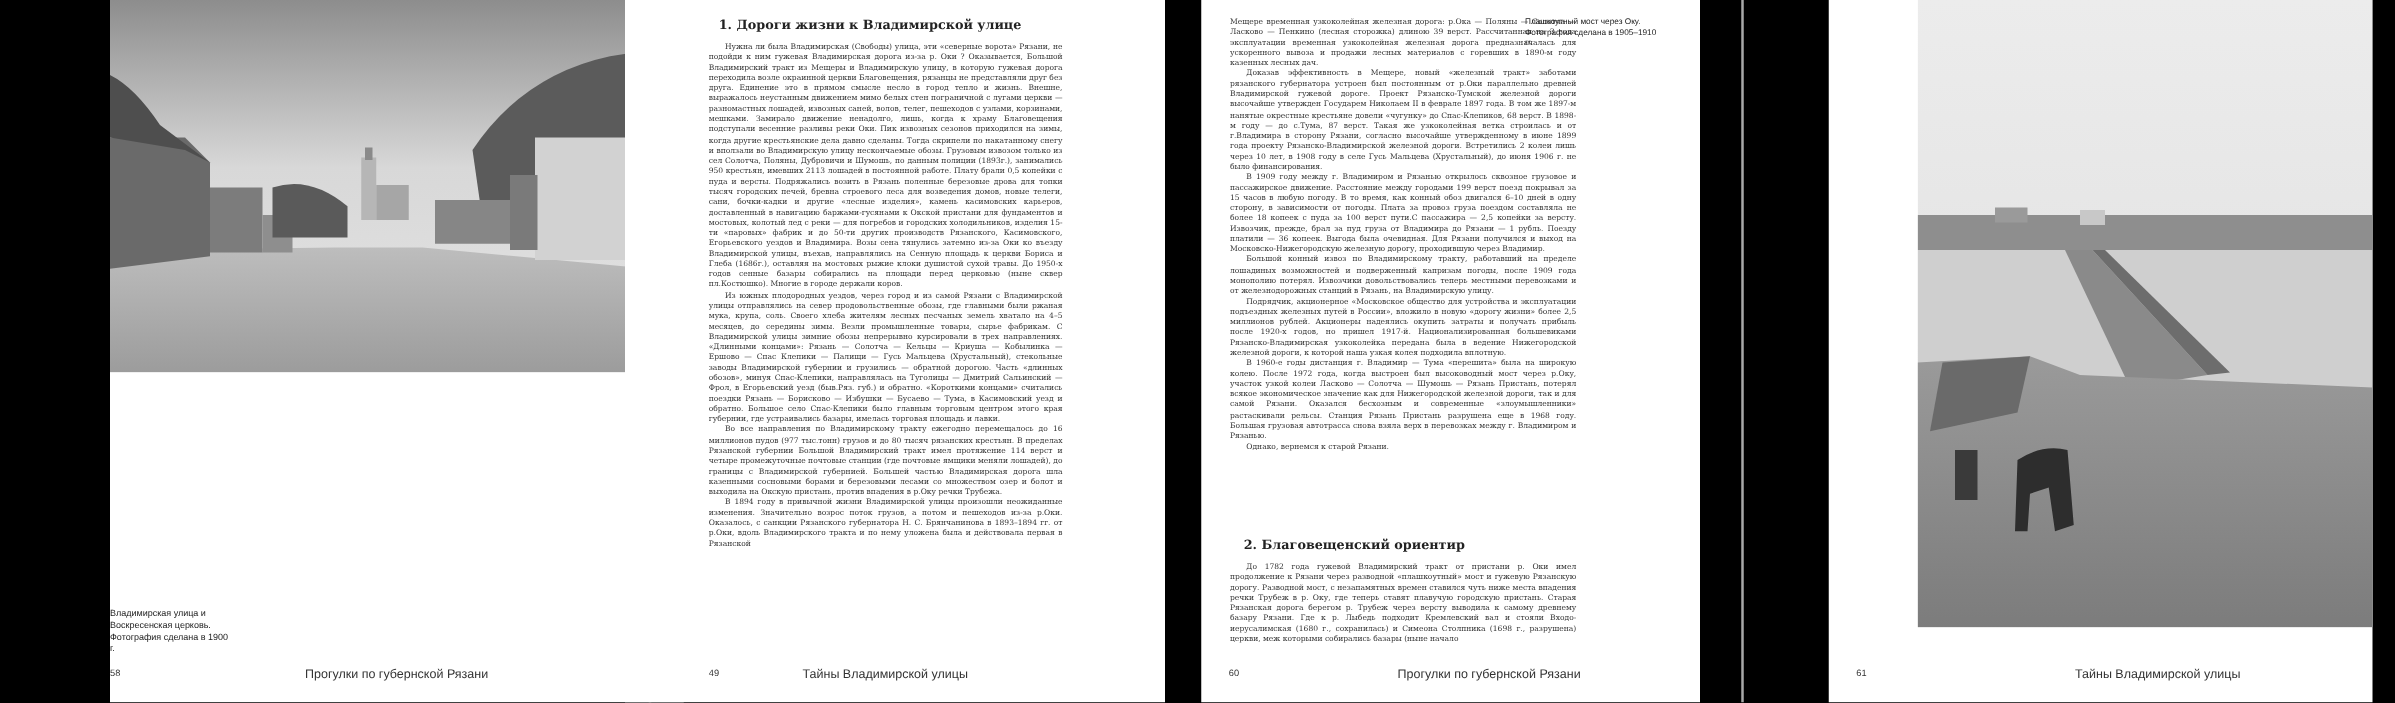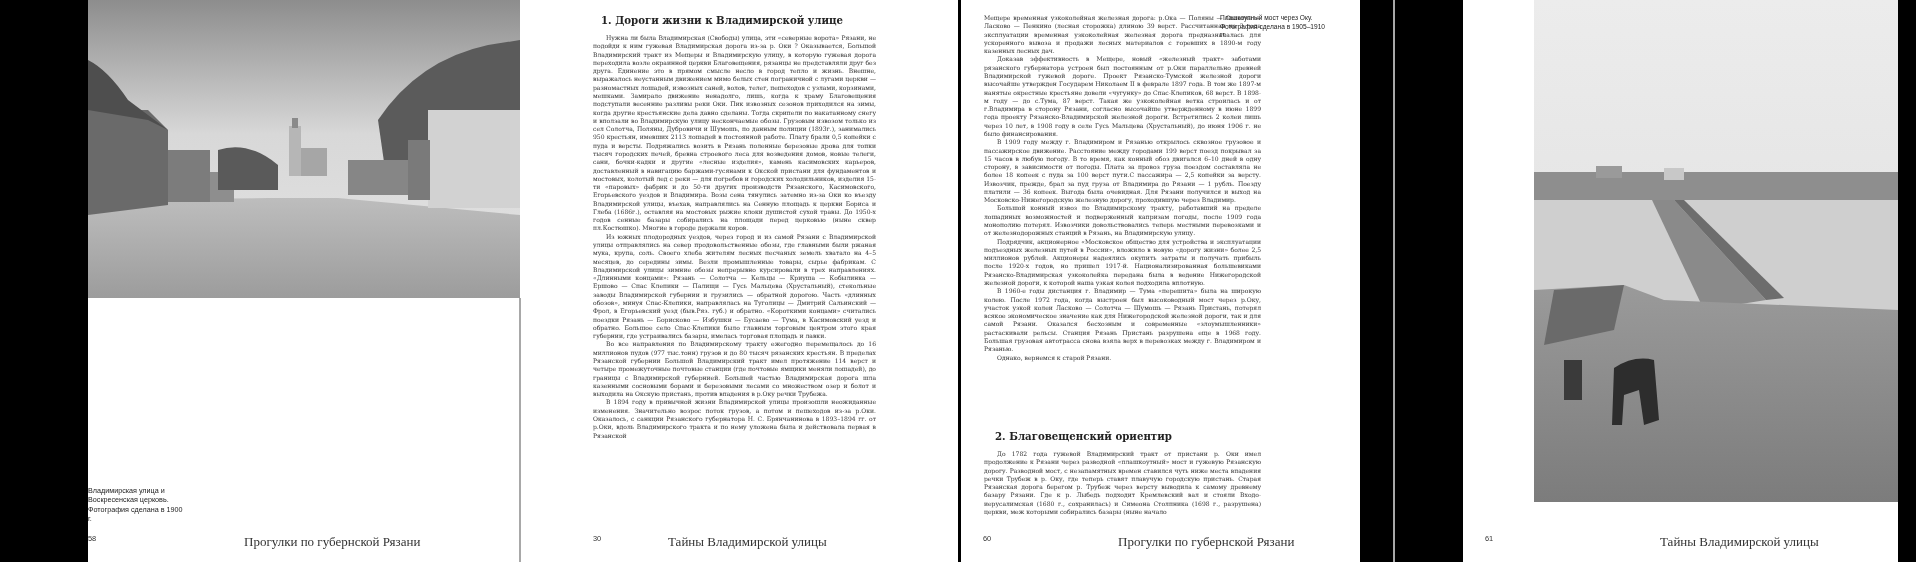--- a/index.html
+++ b/index.html
@@ -1,31 +1,31 @@
 <!DOCTYPE html>
 <html><head>
 <meta charset="utf-8">
 <style>
   html, body { margin:0; padding:0; }
   body { width:1916px; height:562px; background:#000; position:relative; overflow:hidden; font-family:"DejaVu Serif", serif; }
   .page { position:absolute; top:0; height:562px; background:#fff; overflow:hidden; }
   #p58 { left:88px; width:432px;padding-left:27px; }
-  #p59 { left:526px; width:432px; }
+  #p59 { left:500px; width:432px; }
   #p60 { left:961px; width:399px; }
   #p61 { left:1463px; width:435px; }
   .vline { position:absolute; width:2px; background:#a8a8a8; }
   #gutter-a { left:519px; top:298px; height:264px; }
   #gutter-b { left:1393px; top:0; height:562px; }
 
   .photo { position:absolute; overflow:hidden; }
   .photo svg { width:100%; height:100%; display:block; }
 
   .caption { position:absolute; font-family:"Liberation Sans", sans-serif; font-size:7.2px; line-height:9.4px; color:#222; }
   .folio { position:absolute; top:534px; font-family:"Liberation Sans", sans-serif; font-size:7.4px; color:#333; }
-  .runhead { position:absolute; top:534px; font-family:Liberation Serif, serif; font-size:13px; color:#333; }
+  .runhead { position:absolute; top:534px; font-family:Liberation Sans, sans-serif; font-size:10px; color:#333; }
 
   .h2 { position:absolute; font-family:"DejaVu Serif", serif; font-weight:bold; font-size:10.2px; color:#222; white-space:nowrap; }
   .body { position:absolute; font-family:"DejaVu Serif", serif; font-size:6.05px; line-height:8.28px; color:#333; text-align:justify; }
   .body p { margin:0; text-indent:13px; }
 </style>
 </head>
 <body>
 
 <div class="page" id="p58">
   <div class="photo" style="left:0;top:0;width:432px;height:298px;">
@@ -64,21 +64,21 @@
 <div class="vline" id="gutter-a"></div>
 
 <div class="page" id="p59">
   <div class="h2" style="left:75px;top:14px;">1. Дороги жизни к Владимирской улице</div>
   <div class="body" style="left:67px;top:34px;width:283px;">
     <p>Нужна ли была Владимирская (Свободы) улица, эти «северные ворота» Рязани, не подойди к ним гужевая Владимирская дорога из-за р. Оки ? Оказывается, Большой Владимирский тракт из Мещеры и Владимирскую улицу, в которую гужевая дорога переходила возле окраинной церкви Благовещения, рязанцы не представляли друг без друга. Единение это в прямом смысле несло в город тепло и жизнь. Внешне, выражалось неустанным движением мимо белых стен пограничной с лугами церкви — разномастных лошадей, извозных саней, волов, телег, пешеходов с узлами, корзинами, мешками. Замирало движение ненадолго, лишь, когда к храму Благовещения подступали весенние разливы реки Оки. Пик извозных сезонов приходился на зимы, когда другие крестьянские дела давно сделаны. Тогда скрипели по накатанному снегу и вползали во Владимирскую улицу нескончаемые обозы. Грузовым извозом только из сел Солотча, Поляны, Дубровичи и Шумошь, по данным полиции (1893г.), занимались 950 крестьян, имевших 2113 лошадей в постоянной работе. Плату брали 0,5 копейки с пуда и версты. Подряжались возить в Рязань поленные березовые дрова для топки тысяч городских печей, бревна строевого леса для возведения домов, новые телеги, сани, бочки-кадки и другие «лесные изделия», камень касимовских карьеров, доставленный в навигацию баржами-гусянами к Окской пристани для фундаментов и мостовых, колотый лед с реки — для погребов и городских холодильников, изделия 15-ти «паровых» фабрик и до 50-ти других производств Рязанского, Касимовского, Егорьевского уездов и Владимира. Возы сена тянулись затемно из-за Оки ко въезду Владимирской улицы, въехав, направлялись на Сенную площадь к церкви Бориса и Глеба (1686г.), оставляя на мостовых рыжие клоки душистой сухой травы. До 1950-х годов сенные базары собирались на площади перед церковью (ныне сквер пл.Костюшко). Многие в городе держали коров.</p>
     <p>Из южных плодородных уездов, через город и из самой Рязани с Владимирской улицы отправлялись на север продовольственные обозы, где главными были ржаная мука, крупа, соль. Своего хлеба жителям лесных песчаных земель хватало на 4–5 месяцев, до середины зимы. Везли промышленные товары, сырье фабрикам. С Владимирской улицы зимние обозы непрерывно курсировали в трех направлениях. «Длинными концами»: Рязань — Солотча — Кельцы — Криуша — Кобылинка — Ершово — Спас Клепики — Палищи — Гусь Мальцева (Хрустальный), стекольные заводы Владимирской губернии и грузились — обратной дорогою. Часть «длинных обозов», минуя Спас-Клепики, направлялась на Туголицы — Дмитрий Сальинский — Фрол, в Егорьевский уезд (быв.Ряз. губ.) и обратно. «Короткими концами» считались поездки Рязань — Борисково — Избушки — Бусаево — Тума, в Касимовский уезд и обратно. Большое село Спас-Клепики было главным торговым центром этого края губернии, где устраивались базары, имелась торговая площадь и лавки.</p>
     <p>Во все направления по Владимирскому тракту ежегодно перемещалось до 16 миллионов пудов (977 тыс.тонн) грузов и до 80 тысяч рязанских крестьян. В пределах Рязанской губернии Большой Владимирский тракт имел протяжение 114 верст и четыре промежуточные почтовые станции (где почтовые ямщики меняли лошадей), до границы с Владимирской губернией. Большей частью Владимирская дорога шла казенными сосновыми борами и березовыми лесами со множеством озер и болот и выходила на Окскую пристань, против впадения в р.Оку речки Трубежа.</p>
     <p>В 1894 году в привычной жизни Владимирской улицы произошли неожиданные изменения. Значительно возрос поток грузов, а потом и пешеходов из-за р.Оки. Оказалось, с санкции Рязанского губернатора Н. С. Брянчанинова в 1893–1894 гг. от р.Оки, вдоль Владимирского тракта и по нему уложена была и действовала первая в Рязанской</p>
   </div>
-  <div class="folio" style="left:67px;">30</div>
+  <div class="folio" style="left:67px;">49</div>
   <div class="runhead" style="left:142px;">Тайны Владимирской улицы</div>
 </div>
 
 <div class="page" id="p60">
   <div class="body" style="left:23px;top:14px;width:277px;">
     <p style="text-indent:0">Мещере временная узкоколейная железная дорога: р.Ока — Поляны — Солотча — Ласково — Пенкино (лесная сторожка) длиною 39 верст. Рассчитанная на 3 года эксплуатации временная узкоколейная железная дорога предназначалась для ускоренного вывоза и продажи лесных материалов с горевших в 1890-м году казенных лесных дач.</p>
     <p>Доказав эффективность в Мещере, новый «железный тракт» заботами рязанского губернатора устроен был постоянным от р.Оки параллельно древней Владимирской гужевой дороге. Проект Рязанско-Тумской железной дороги высочайше утвержден Государем Николаем II в феврале 1897 года. В том же 1897-м нанятые окрестные крестьяне довели «чугунку» до Спас-Клепиков, 68 верст. В 1898-м году — до с.Тума, 87 верст. Такая же узкоколейная ветка строилась и от г.Владимира в сторону Рязани, согласно высочайше утвержденному в июне 1899 года проекту Рязанско-Владимирской железной дороги. Встретились 2 колеи лишь через 10 лет, в 1908 году в селе Гусь Мальцева (Хрустальный), до июня 1906 г. не было финансирования.</p>
     <p>В 1909 году между г. Владимиром и Рязанью открылось сквозное грузовое и пассажирское движение. Расстояние между городами 199 верст поезд покрывал за 15 часов в любую погоду. В то время, как конный обоз двигался 6–10 дней в одну сторону, в зависимости от погоды. Плата за провоз груза поездом составляла не более 18 копеек с пуда за 100 верст пути.С пассажира — 2,5 копейки за версту. Извозчик, прежде, брал за пуд груза от Владимира до Рязани — 1 рубль. Поезду платили — 36 копеек. Выгода была очевидная. Для Рязани получился и выход на Московско-Нижегородскую железную дорогу, проходившую через Владимир.</p>
     <p>Большой конный извоз по Владимирскому тракту, работавший на пределе лошадиных возможностей и подверженный капризам погоды, после 1909 года монополию потерял. Извозчики довольствовались теперь местными перевозками и от железнодорожных станций в Рязань, на Владимирскую улицу.</p>
     <p>Подрядчик, акционерное «Московское общество для устройства и эксплуатации подъездных железных путей в России», вложило в новую «дорогу жизни» более 2,5 миллионов рублей. Акционеры надеялись окупить затраты и получать прибыль после 1920-х годов, но пришел 1917-й. Национализированная большевиками Рязанско-Владимирская узкоколейка передана была в ведение Нижегородской железной дороги, к которой наша узкая колея подходила вплотную.</p>

